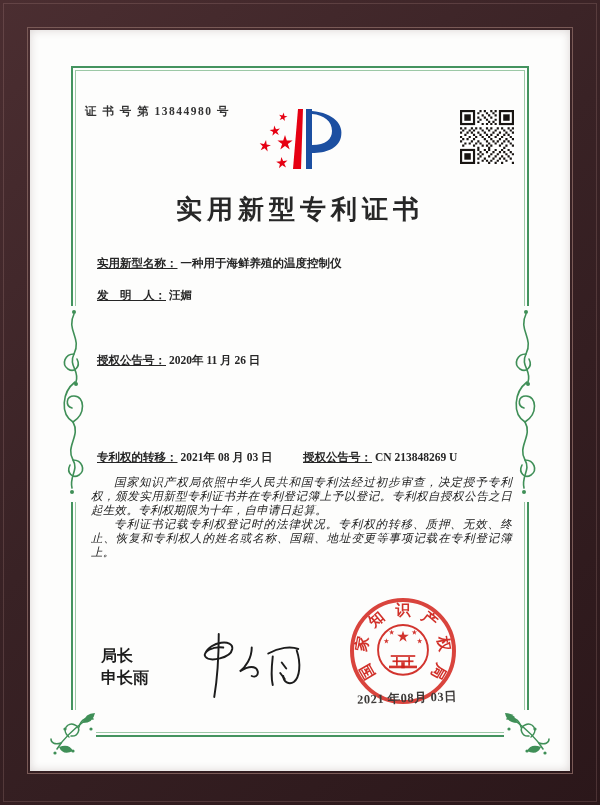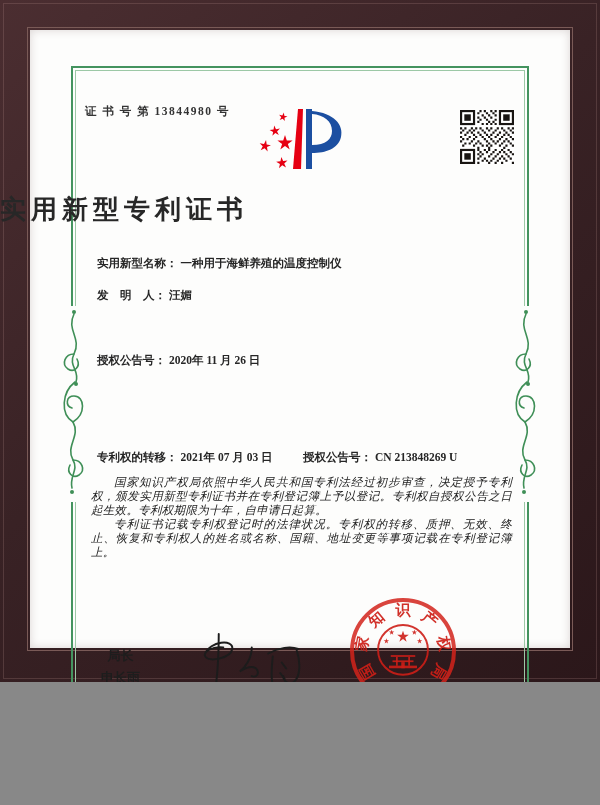--- a/index.html
+++ b/index.html
@@ -1,16 +1,16 @@
 <!DOCTYPE html>
 <html><head>
 <meta charset="utf-8">
 <style>
   html,body{margin:0;padding:0;background:#888;}
-  .stage{position:relative;width:600px;height:682px;margin:0 auto;background:#ffffff;
+  .stage{position:relative;width:600px;height:805px;margin:0 auto;background:#ffffff;
          overflow:hidden;font-family:"Liberation Serif","DejaVu Serif",serif;}
   
   .frame{position:absolute;inset:0;background:linear-gradient(140deg,#4b2e31 0%,#392225 45%,#2b171a 100%);}
   .frame-hl{position:absolute;inset:3px;border:1px solid rgba(190,150,145,.22);}
   .frame-lip{position:absolute;left:27px;top:27px;right:27px;bottom:31px;border:1px solid #7a5a57;}
   .paper{position:absolute;left:30px;top:30px;right:30px;bottom:34px;background:#fdfdfc;
          box-shadow:inset 0 0 10px rgba(60,30,30,.18);}
   
   .gborder{position:absolute;left:71px;top:66px;width:458px;height:671px;
            border:2px solid #44935f;box-sizing:border-box;}
@@ -25,34 +25,34 @@
   .flourish-left{left:56px;top:308px;}
   .flourish-right{left:508px;top:308px;}
   .corner-orn{position:absolute;width:48px;height:48px;}
   .corner-bl{left:49px;top:709px;}
   .corner-br{left:503px;top:709px;transform:scaleX(-1);}
   
   .cert-no{position:absolute;left:85px;top:104px;font-size:11.5px;letter-spacing:1.5px;
            color:#333;font-weight:600;white-space:nowrap;}
   .logo{position:absolute;left:258px;top:104px;width:92px;height:70px;}
   .qr{position:absolute;left:460px;top:110px;width:54px;height:54px;}
-  .title{position:absolute;left:0;top:192px;width:600px;font-size:26px;
+  .title{position:absolute;left:0;top:192px;width:600px;text-align:center;font-size:26px;
          font-weight:700;letter-spacing:5px;color:#272727;}
   
   .frow{position:absolute;left:97px;width:420px;font-size:11.5px;color:#262626;white-space:nowrap;}
-  .flabel{font-weight:700;}
+  .flabel{font-weight:700;text-decoration:underline;}
   .fvalue{font-weight:600;margin-left:3px;}
   .fgroup2{position:absolute;left:206px;top:0;}
   
   .paras{position:absolute;left:91px;top:475px;width:421px;}
   .paras p{margin:0;font-size:11.5px;line-height:14px;color:#222;text-indent:2em;
            text-align:justify;font-style:italic;letter-spacing:.3px;}
   
-  .signer{position:absolute;left:101px;top:645px;font-size:13px;color:#1d1d1d;line-height:22px;
-          font-weight:600;text-align:center;}
+  .signer{position:absolute;left:101px;top:645px;font-size:16px;color:#1d1d1d;line-height:22px;
+          font-weight:600;}
   .signature{position:absolute;left:166px;top:628px;width:155px;height:75px;}
   
   .seal{position:absolute;left:350px;top:598px;width:106px;height:106px;border-radius:50%;
         border:4px solid rgba(210,35,27,.85);box-sizing:border-box;z-index:3;}
   .sc{position:absolute;left:50%;top:50%;font-size:15px;font-weight:700;
       color:rgba(205,30,23,.92);line-height:1;}
   .sc0{transform:translate(-50%,-50%) rotate(-120deg) translate(0,-41px);}
   .sc1{transform:translate(-50%,-50%) rotate(-80deg)  translate(0,-41px);}
   .sc2{transform:translate(-50%,-50%) rotate(-40deg)  translate(0,-41px);}
   .sc3{transform:translate(-50%,-50%) rotate(0deg)    translate(0,-41px);}
@@ -186,21 +186,21 @@
   <div class="frow" style="top:256px">
     <span class="flabel">实用新型名称：</span><span class="fvalue">一种用于海鲜养殖的温度控制仪</span>
   </div>
   <div class="frow" style="top:288px">
     <span class="flabel">发　明　人：</span><span class="fvalue">汪媚</span>
   </div>
   <div class="frow" style="top:353px">
     <span class="flabel">授权公告号：</span><span class="fvalue">2020年 11 月 26 日</span>
   </div>
   <div class="frow" style="top:450px">
-    <span class="flabel">专利权的转移：</span><span class="fvalue">2021年 07 月 03 日</span>
+    <span class="flabel">专利权的转移：</span><span class="fvalue">2021年 08 月 03 日</span>
     <span class="fgroup2"><span class="flabel">授权公告号：</span><span class="fvalue">CN 213848269 U</span></span>
   </div>
 
   <div class="paras">
     <p>国家知识产权局依照中华人民共和国专利法经过初步审查，决定授予专利权，颁发实用新型专利证书并在专利登记簿上予以登记。专利权自授权公告之日起生效。专利权期限为十年，自申请日起算。</p>
     <p>专利证书记载专利权登记时的法律状况。专利权的转移、质押、无效、终止、恢复和专利权人的姓名或名称、国籍、地址变更等事项记载在专利登记簿上。</p>
   </div>
 
   <div class="signer">
     <div>局长</div>

